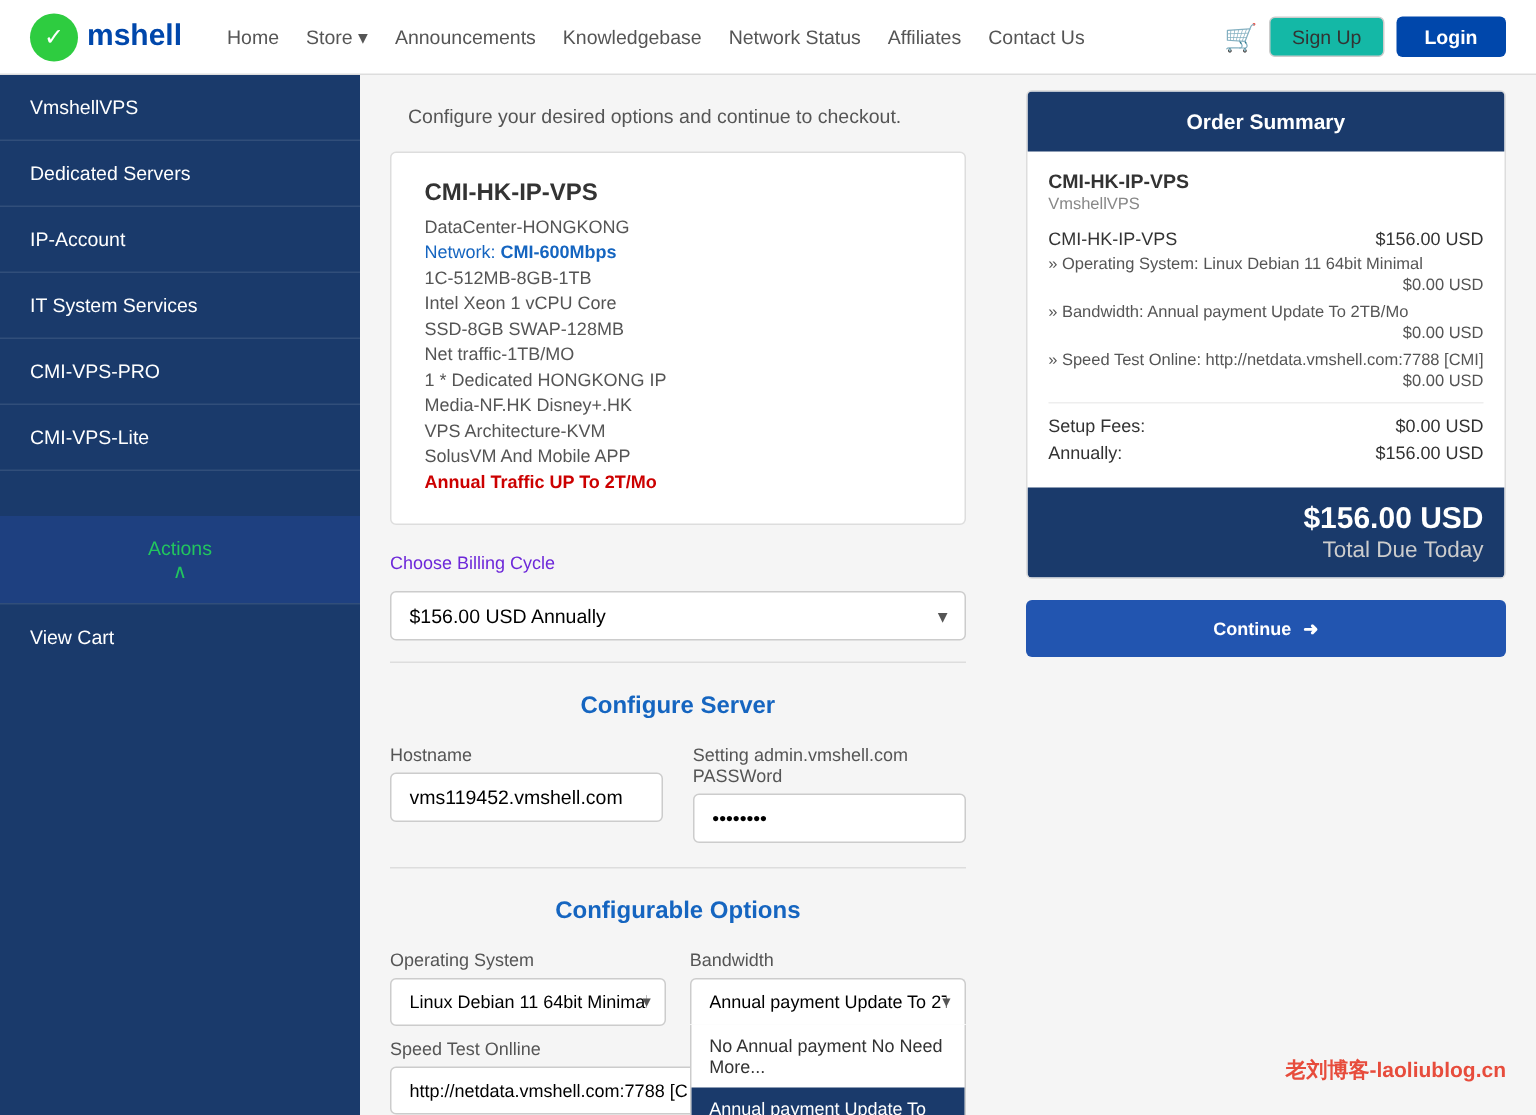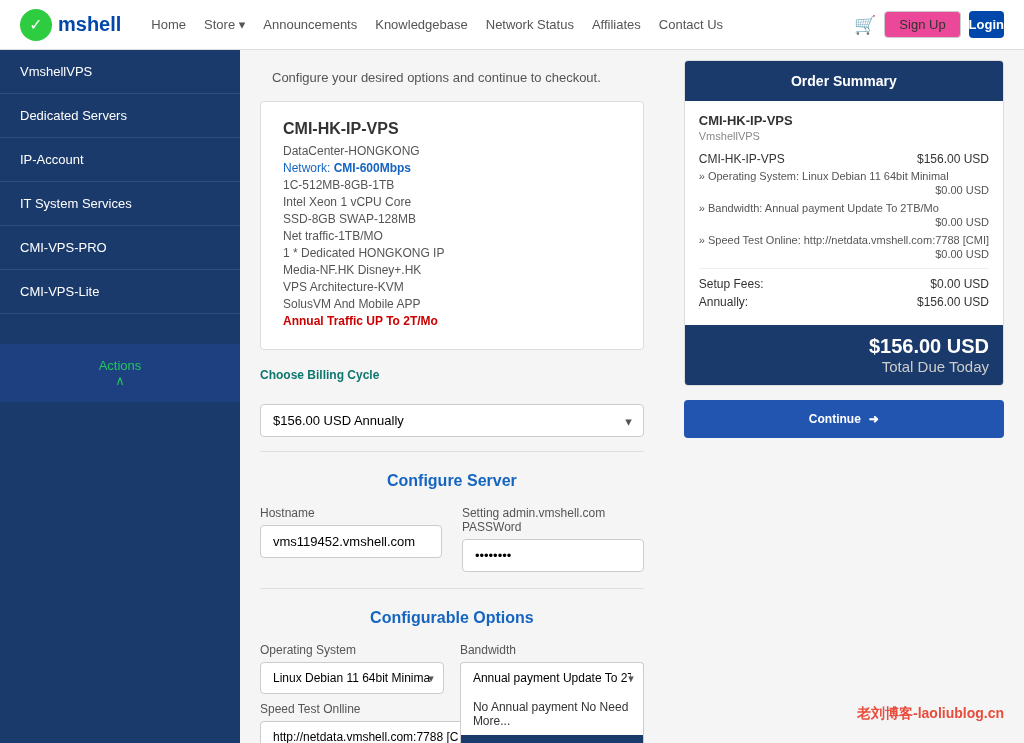--- a/index.html
+++ b/index.html
@@ -8,22 +8,22 @@
     
     .header { background: #fff; border-bottom: 1px solid #ddd; display: flex; align-items: center; padding: 0 20px; height: 50px; }
     .logo-area { display: flex; align-items: center; gap: 6px; margin-right: 30px; }
     .logo-circle { width: 32px; height: 32px; background: #2ecc40; border-radius: 50%; display: flex; align-items: center; justify-content: center; color: white; font-size: 16px; }
     .logo-text { color: #0047ab; font-size: 20px; font-weight: bold; }
     .nav { display: flex; align-items: center; gap: 18px; flex: 1; }
     .nav a { color: #555; text-decoration: none; font-size: 13px; }
     .nav-store { display: flex; align-items: center; gap: 3px; cursor: pointer; color: #555; font-size: 13px; }
     .header-right { display: flex; align-items: center; gap: 8px; margin-left: auto; }
     .cart-icon { font-size: 18px; color: #555; cursor: pointer; }
-    .btn-signup { background: #ec4899; border: 1px solid #ccc; color: #333; padding: 5px 14px; border-radius: 4px; cursor: pointer; font-size: 13px; }
-    .btn-login { background: #0047ab; border: none; color: #fff; padding: 6px 0; border-radius: 4px; cursor: pointer; font-size: 13px; font-weight: bold; }
+    .btn-signup { background: #14b8a6; border: 1px solid #ccc; color: #333; padding: 5px 14px; border-radius: 4px; cursor: pointer; font-size: 13px; }
+    .btn-login { background: #0047ab; border: none; color: #fff; padding: 6px 19px; border-radius: 4px; cursor: pointer; font-size: 13px; font-weight: bold; }
 
     
     .main-layout { display: flex; min-height: calc(100vh - 50px); }
 
     
     .sidebar { width: 240px; background: #1a3a6b; flex-shrink: 0; }
     .sidebar-item { padding: 14px 20px; color: #fff; cursor: pointer; font-size: 13px; border-bottom: 1px solid rgba(255,255,255,0.1); }
     .sidebar-actions { background: #1e4080; padding: 14px 20px; color: #22c55e; font-size: 13px; display: flex; align-items: center; justify-content: space-between; cursor: pointer; flex-direction: column; }
     .sidebar-view-cart { background: #1a3a6b; padding: 14px 20px; color: #fff; font-size: 13px; cursor: pointer; border-top: 1px solid rgba(255,255,255,0.1); }
 
@@ -32,21 +32,21 @@
     .config-intro { font-size: 13px; color: #555; margin-bottom: 16px; margin-left: 12px; }
 
     
     .product-card { background: #fff; border: 1px solid #ddd; border-radius: 4px; padding: 18px 22px; margin-bottom: 18px; max-width: 500px; }
     .product-title { font-size: 16px; font-weight: bold; margin-bottom: 6px; color: #333; }
     .product-detail { font-size: 12px; color: #555; margin-bottom: 3px; }
     .product-detail.highlight { color: #1565c0; }
     .product-detail.red { color: #cc0000; font-weight: bold; }
 
     
-    .section-label { font-size: 12px; color: #0f766e; margin-bottom: 22px; margin-top: 10px; font-weight: bold; }
+    .section-label { font-size: 12px; color: #6d28d9; margin-bottom: 12px; margin-top: 10px; }
     .select-billing { width: 100%; max-width: 500px; padding: 8px 12px; border: 1px solid #ccc; border-radius: 4px; font-size: 13px; background: #fff; appearance: none; cursor: pointer; }
     .select-wrapper { position: relative; max-width: 500px; }
     .select-wrapper::after { content: '▾'; position: absolute; right: 12px; top: 50%; transform: translateY(-50%); color: #555; pointer-events: none; }
 
     
     .section-title { color: #1565c0; font-size: 16px; font-weight: bold; text-align: center; margin: 20px 0 16px; }
     .form-row { display: flex; gap: 20px; margin-bottom: 16px; max-width: 500px; }
     .form-group { flex: 1; }
     .form-group label { display: block; font-size: 12px; color: #555; margin-bottom: 5px; }
     .form-input { width: 100%; padding: 8px 12px; border: 1px solid #ccc; border-radius: 4px; font-size: 13px; }
@@ -123,20 +123,21 @@
     <div class="sidebar-item">Dedicated Servers</div>
     <div class="sidebar-item">IP-Account</div>
     <div class="sidebar-item">IT System Services</div>
     <div class="sidebar-item">CMI-VPS-PRO</div>
     <div class="sidebar-item">CMI-VPS-Lite</div>
     <div style="margin-top: 30px;">
       <div class="sidebar-actions">
         <span>Actions</span>
         <span>∧</span>
       </div>
+      <div class="sidebar-view-cart">View Cart</div>
     </div>
   </div>
 
   <div class="content">
     <p class="config-intro">Configure your desired options and continue to checkout.</p>
 
     <div class="product-card">
       <div class="product-title">CMI-HK-IP-VPS</div>
       <div class="product-detail">DataCenter-HONGKONG</div>
       <div class="product-detail highlight">Network: <span style="color:#1565c0; font-weight:bold;">CMI-600Mbps</span></div>

